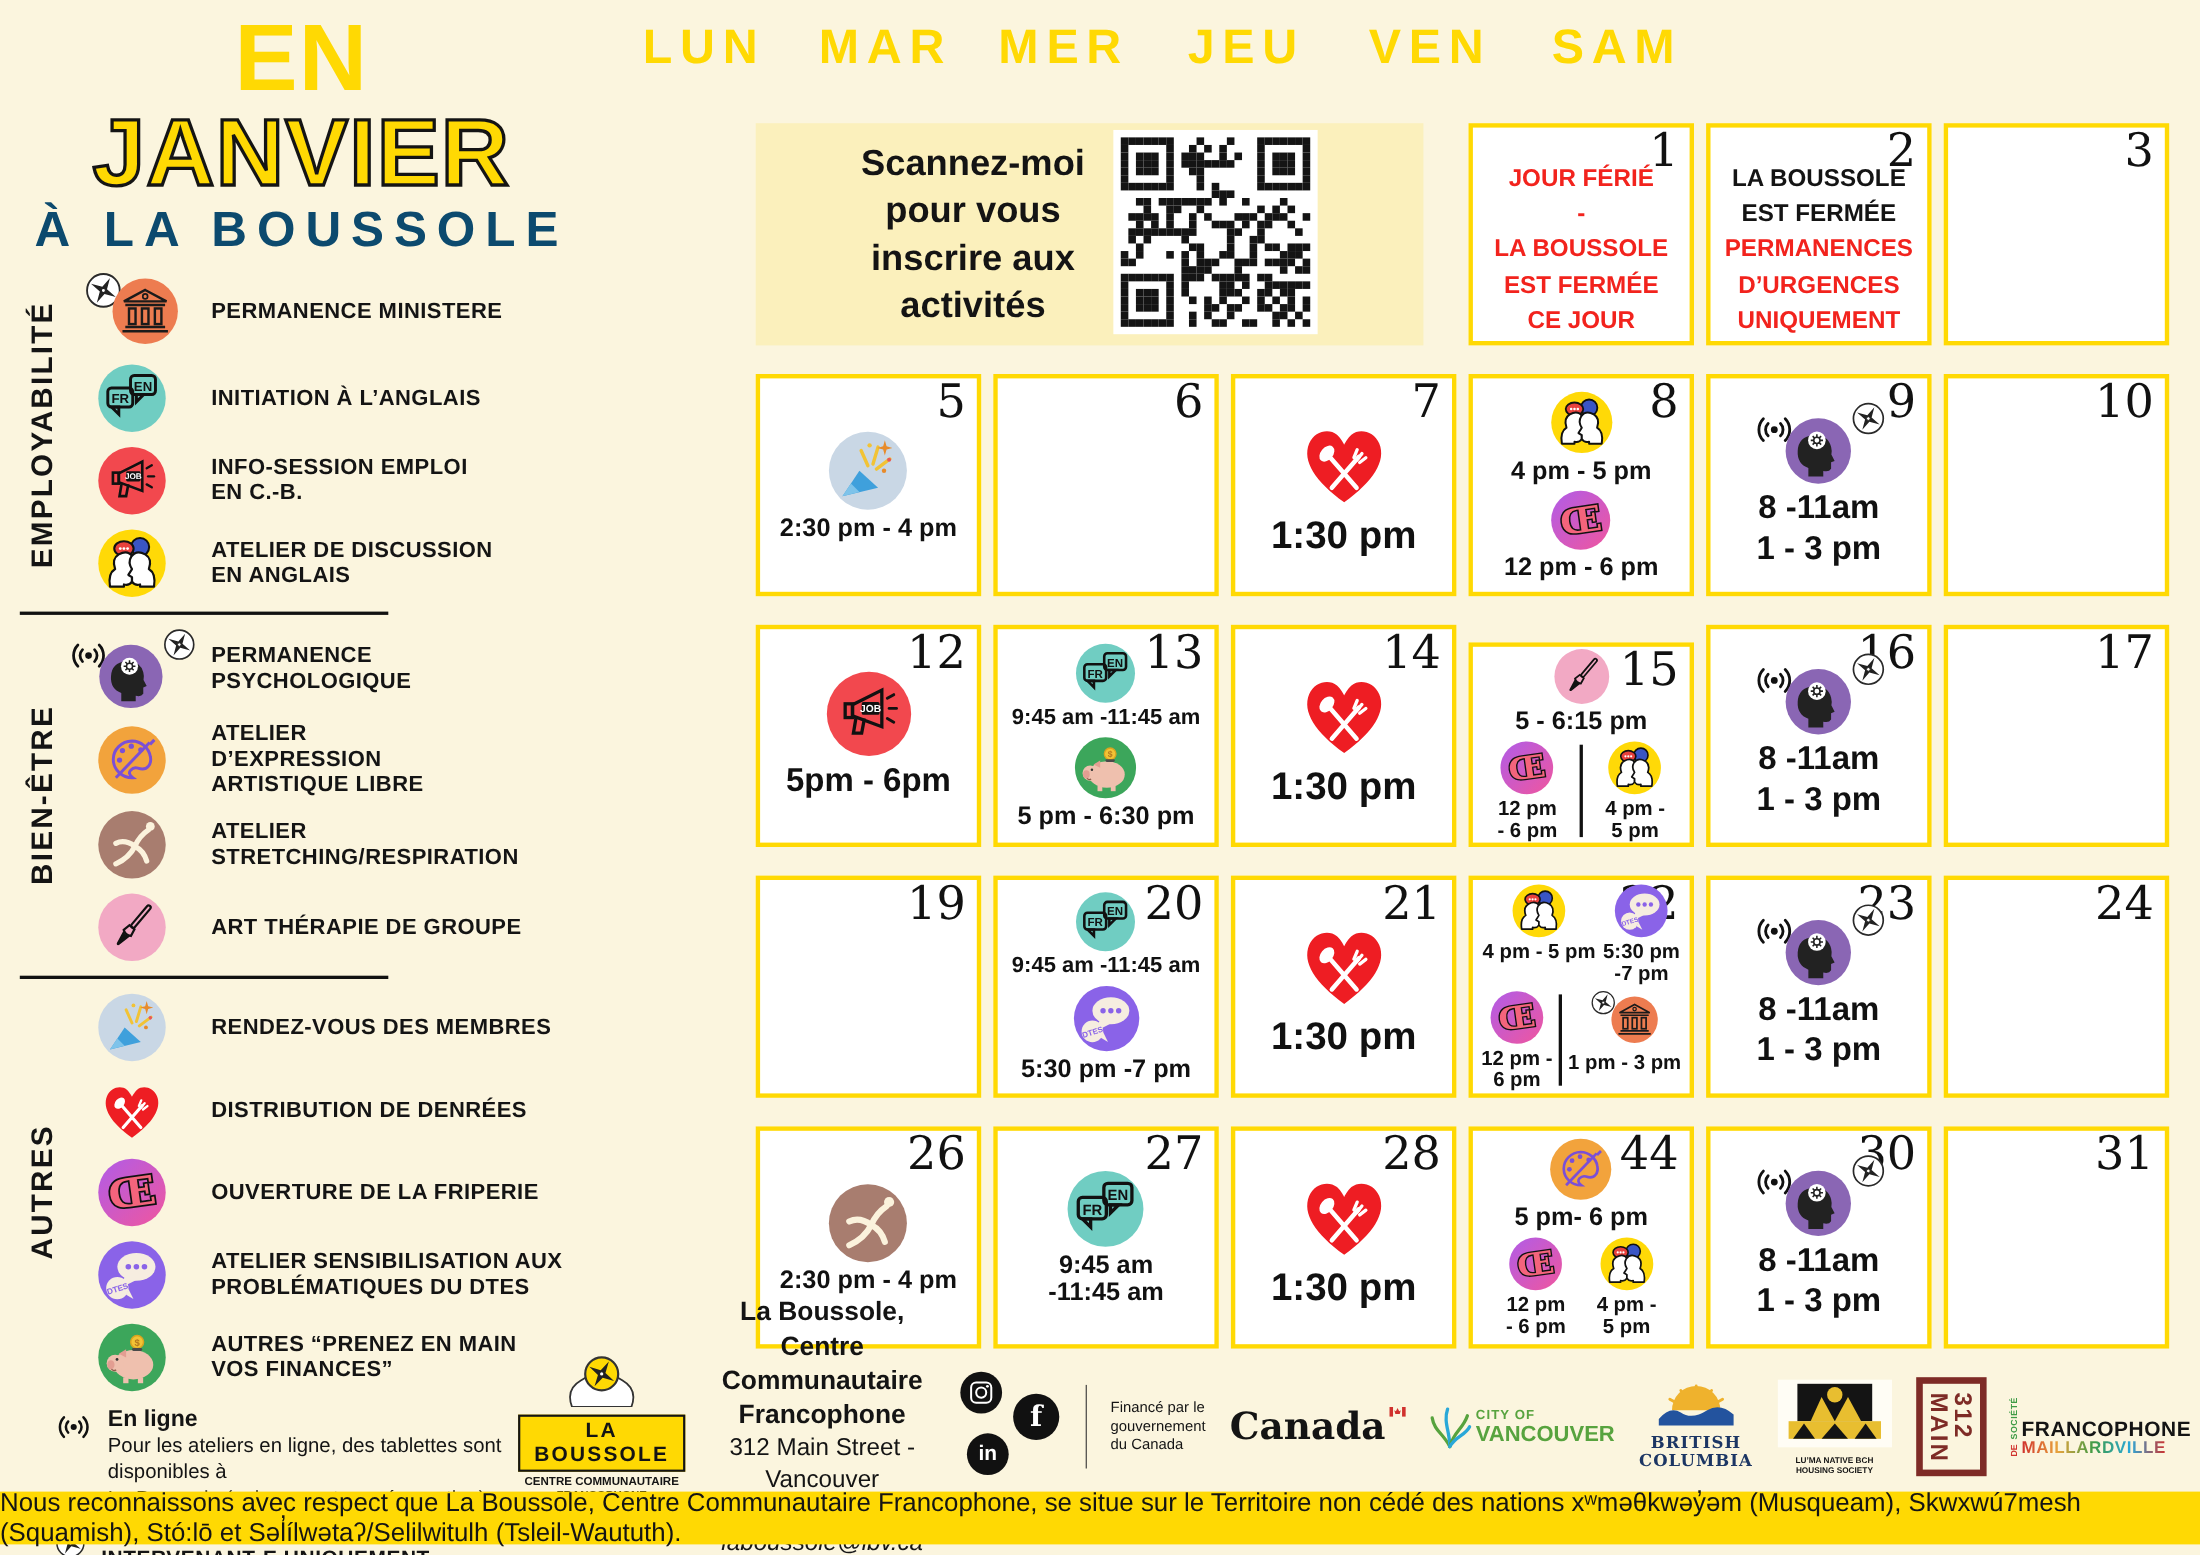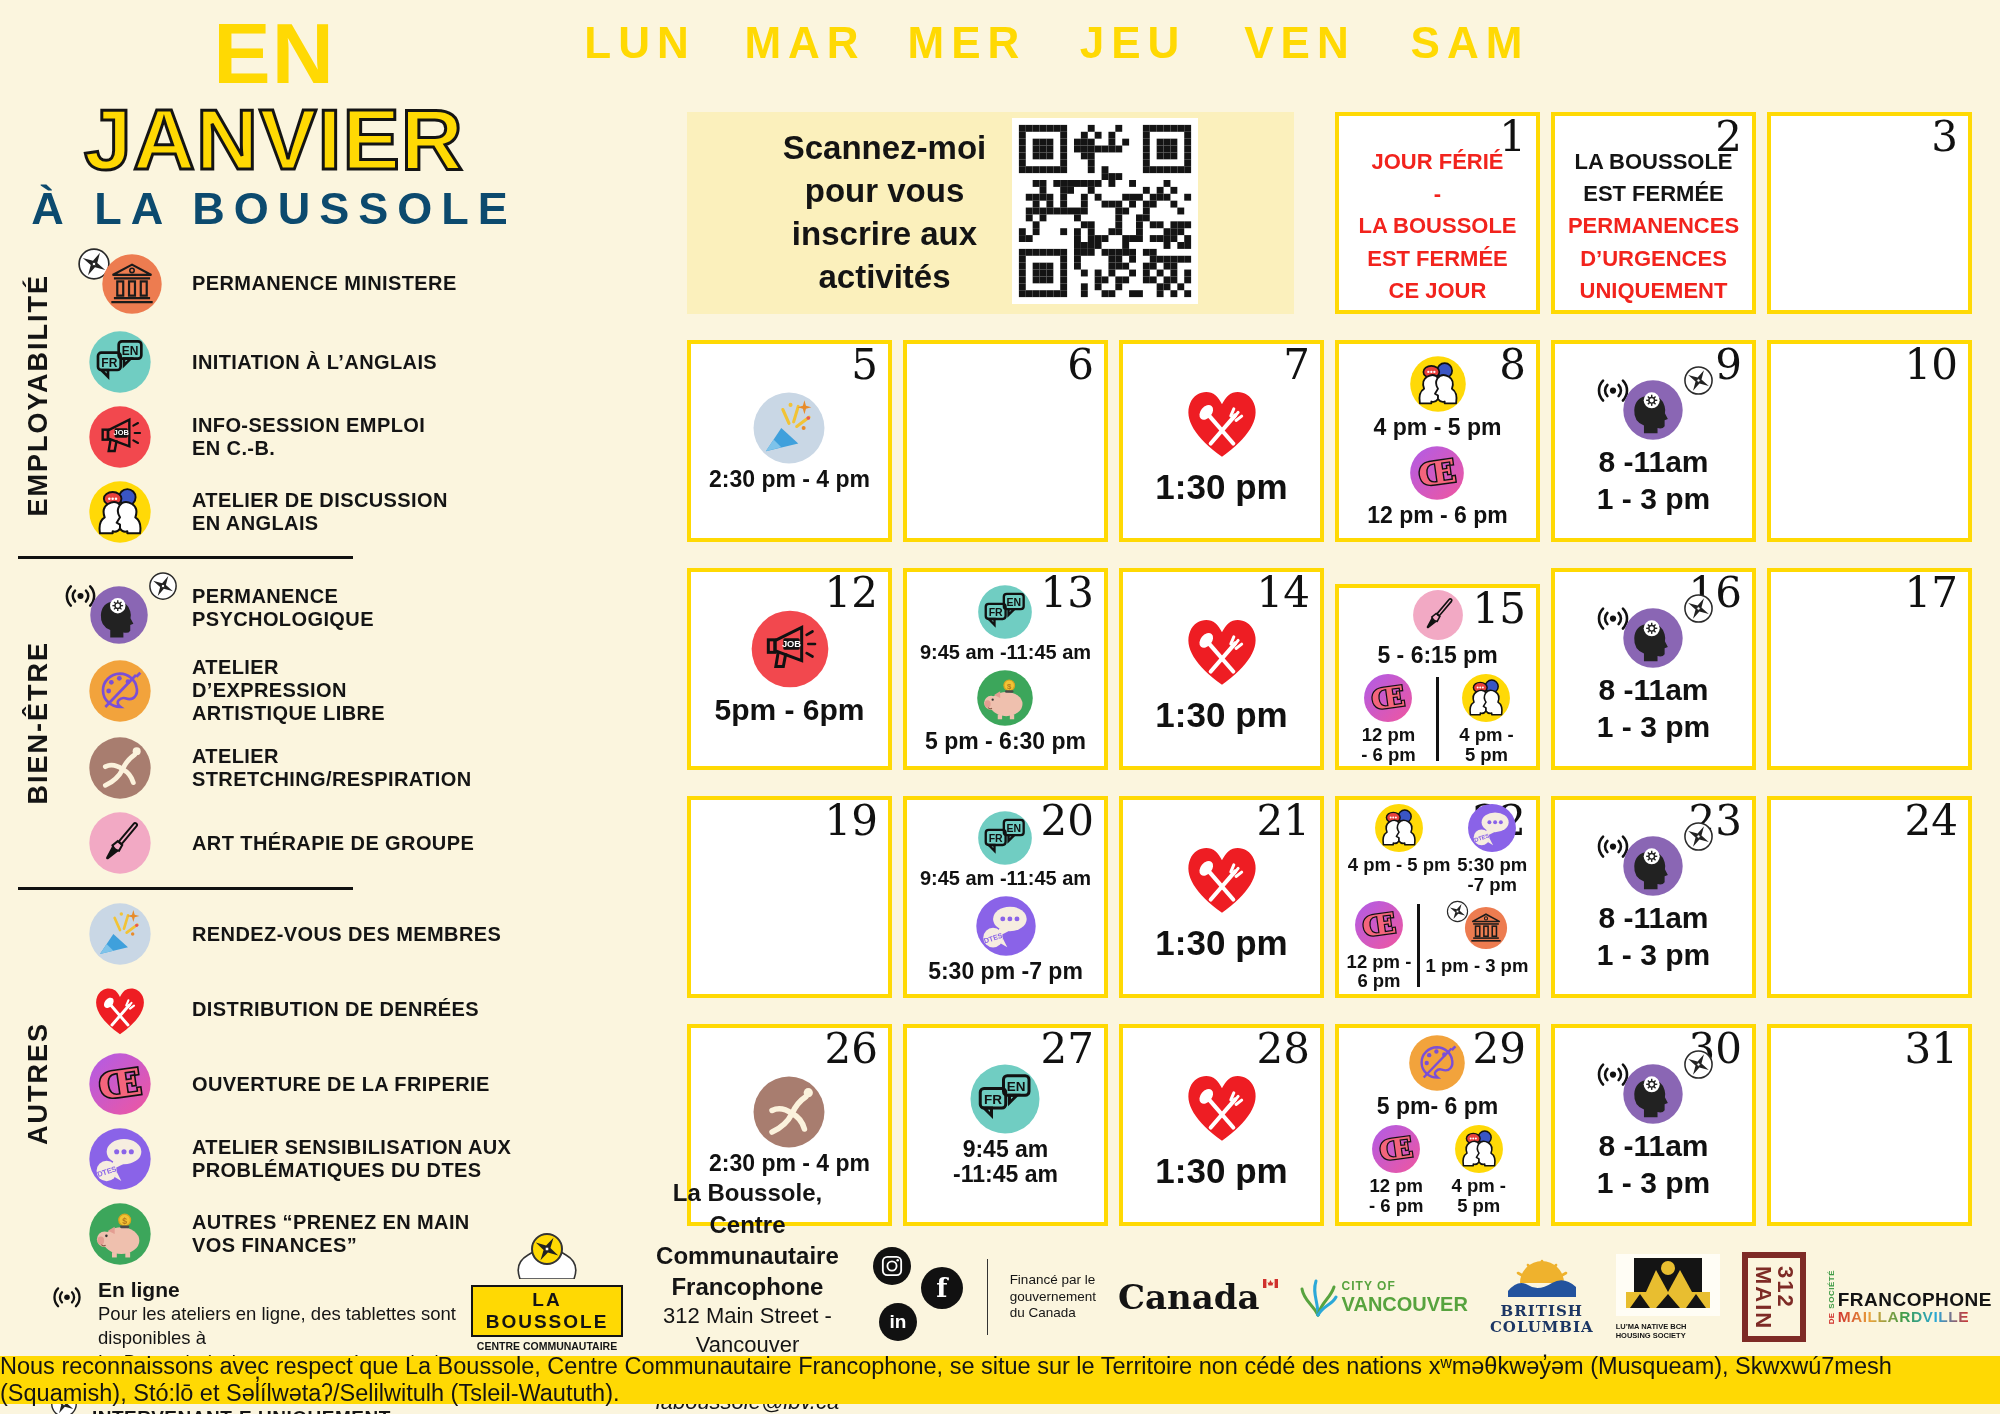--- a/index.html
+++ b/index.html
@@ -62,21 +62,21 @@
   .soc{position:absolute;border-radius:50%;background:#111;color:#fff;display:flex;align-items:center;justify-content:center;font-weight:700;}
   .vsep{width:2px;height:76px;background:#333;}
   .funding{font-size:13.5px;line-height:1.25;text-align:left;white-space:pre-line;}
   .canada{font-family:"DejaVu Serif",serif;font-size:34px;font-weight:600;position:relative;padding-right:16px;}
   .cflag{position:absolute;top:2px;right:-2px;}
   .vanlogo{display:flex;align-items:center;gap:4px;}
   .vantxt .v1{font-size:12px;color:#57A33E;font-weight:700;letter-spacing:1px;}
   .vantxt .v2{font-size:20px;color:#57A33E;font-weight:700;}
   .bclogo{text-align:center;}
   .bctxt{font-family:"DejaVu Serif",serif;font-size:15px;color:#1C3664;font-weight:700;line-height:1.1;letter-spacing:1px;}
-  .luma{text-align:left;width:118px;}
+  .luma{text-align:center;width:118px;}
   .lumacap{font-size:7.5px;font-weight:700;margin-top:2px;}
   .m312{border:6px solid #7E2B26;color:#7E2B26;font-weight:800;font-size:22px;writing-mode:vertical-rl;padding:8px 4px;letter-spacing:2px;line-height:1;height:62px;display:flex;align-items:center;}
   .sfm{line-height:1;}
   .sfmrow{display:flex;align-items:flex-end;gap:2px;}
   .sfmvert{writing-mode:vertical-rl;transform:rotate(180deg);font-size:8px;font-weight:700;color:#3E9B45;letter-spacing:.5px;}
   .sfmde{writing-mode:vertical-rl;transform:rotate(180deg);font-size:8px;font-weight:700;color:#D0312D;}
   .sfm1{font-size:19px;font-weight:800;color:#141414;letter-spacing:.5px;}
   .sfm2{font-size:15.5px;font-weight:800;background:linear-gradient(90deg,#D0312D,#E8A33C,#3E9B45,#2AA8D8,#D0312D);-webkit-background-clip:text;background-clip:text;color:transparent;letter-spacing:.5px;}
 
   .landbar{position:absolute;left:0;top:1356px;width:2000px;height:48px;background:#FFD903;display:flex;align-items:center;justify-content:center;font-size:23.5px;color:#141414;}
@@ -1243,21 +1243,21 @@
                 <line x1="32.6" y1="19.4" x2="30" y2="22.6"></line>
                 <line x1="30.3" y1="17.5" x2="28.7" y2="21.3"></line>
                 <line x1="34.5" y1="21.4" x2="31.5" y2="23.7"></line>
               </g>
             </svg>
             <div class="tm t-xl">1:30 pm</div>
           </div>
         </div>
       </div>
       <div class="cell" style="grid-area: 5 / 4;">
-        <span class="dnum">29</span>
+        <span class="dnum">44</span>
         <div class="cbody">
           <div class="evt">
             <svg width="58" height="58" viewBox="0 0 48 48">
               <circle cx="24" cy="24" r="23" fill="#F2A33C"></circle>
     <g fill="none" stroke="#7B4FD6" stroke-width="2">
                 <path d="M24 11 a13 12.5 0 1 0 .5 25 c-5.5 -4 .5 -7.5 3.5 -6.5 c7 2.5 9.5 -3.5 8.5 -8 a13 12.5 0 0 0 -12.5 -10.5 z"></path>
                 <line x1="13" y1="36" x2="36" y2="12"></line>
               </g>
     <g fill="#7B4FD6">
                 <circle cx="17.5" cy="17.5" r="1.8"></circle>

